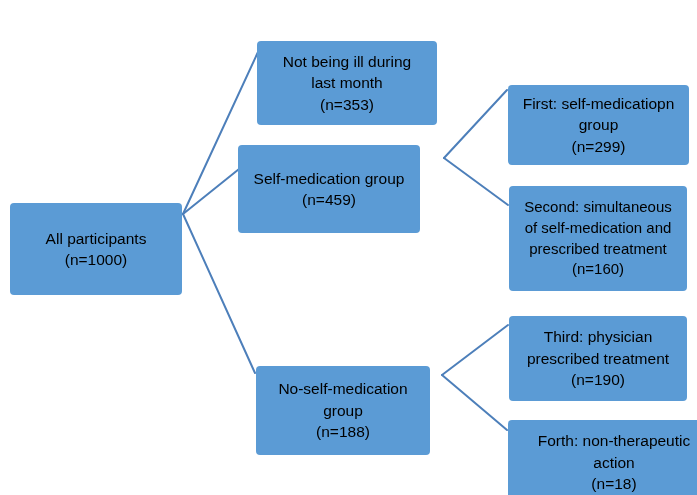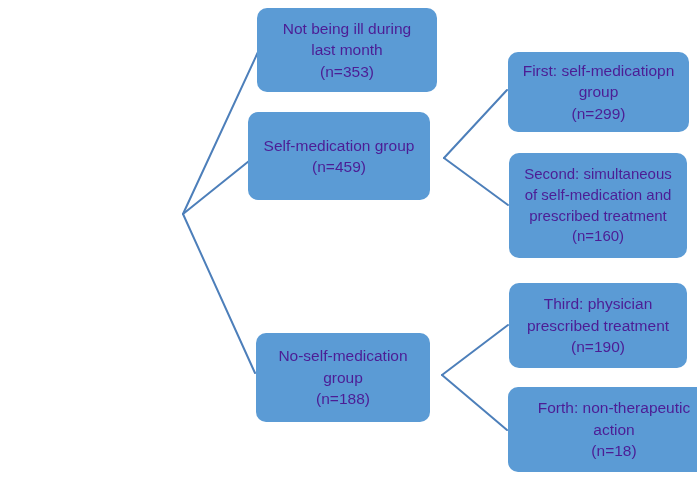--- a/index.html
+++ b/index.html
@@ -18,37 +18,38 @@
   .connectors {
     position: absolute;
     left: 0;
     top: 0;
     width: 697px;
     height: 495px;
   }
   .node {
     position: absolute;
     background: #5B9BD5;
-    color: #4c1d95;
-    border-radius: 10px;
+    color: #000000;
+    border-radius: 4px;
     display: flex;
     align-items: center;
     justify-content: center;
     text-align: center;
     white-space: pre-line;
     font-size: 15.5px;
     line-height: 1.38;
     padding: 2px 4px;
     box-sizing: border-box;
+    margin-top: 33px;
   }
   
   .node-all            { left: 10px;  top: 170px; width: 172px; height: 92px; }
   
   .node-not-ill        { left: 257px; top: 8px;   width: 180px; height: 84px; }
-  .node-self-med       { left: 248px; top: 112px; width: 182px; height: 88px; }
+  .node-self-med       { left: 238px; top: 112px; width: 182px; height: 88px; }
   .node-no-self-med    { left: 256px; top: 333px; width: 174px; height: 89px; }
   
   .node-first          { left: 508px; top: 52px;  width: 181px; height: 80px; }
   .node-second         { left: 509px; top: 153px; width: 178px; height: 105px; font-size: 15px; text-align: center; }
   .node-third          { left: 509px; top: 283px; width: 178px; height: 85px; }
   .node-fourth         { left: 508px; top: 387px; width: 212px; height: 85px; }
 </style>
 </head>
 <body>
 
@@ -59,20 +60,22 @@
       <line x1="183" y1="214" x2="258" y2="52"></line>
       <line x1="183" y1="214" x2="254" y2="157"></line>
       <line x1="183" y1="214" x2="255" y2="373"></line>
       <line x1="444" y1="158" x2="507" y2="90"></line>
       <line x1="444" y1="158" x2="508" y2="205"></line>
       <line x1="442" y1="375" x2="508" y2="325"></line>
       <line x1="442" y1="375" x2="507" y2="430"></line>
     </g>
   </svg>
 
+  <div class="node node-all">All participants
+(n=1000)</div>
 
   <div class="node node-not-ill">Not being ill during
 last month
 (n=353)</div>
 
   <div class="node node-self-med">Self-medication group
 (n=459)</div>
 
   <div class="node node-no-self-med">No-self-medication
 group

